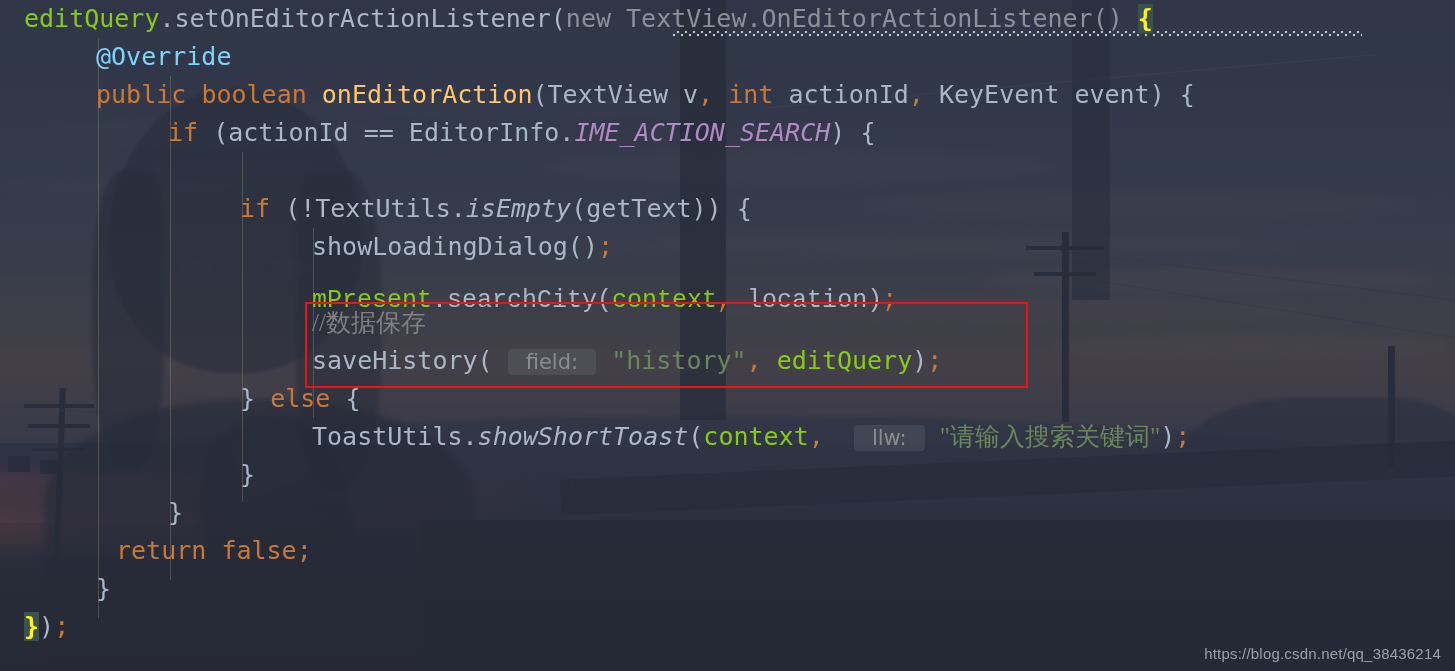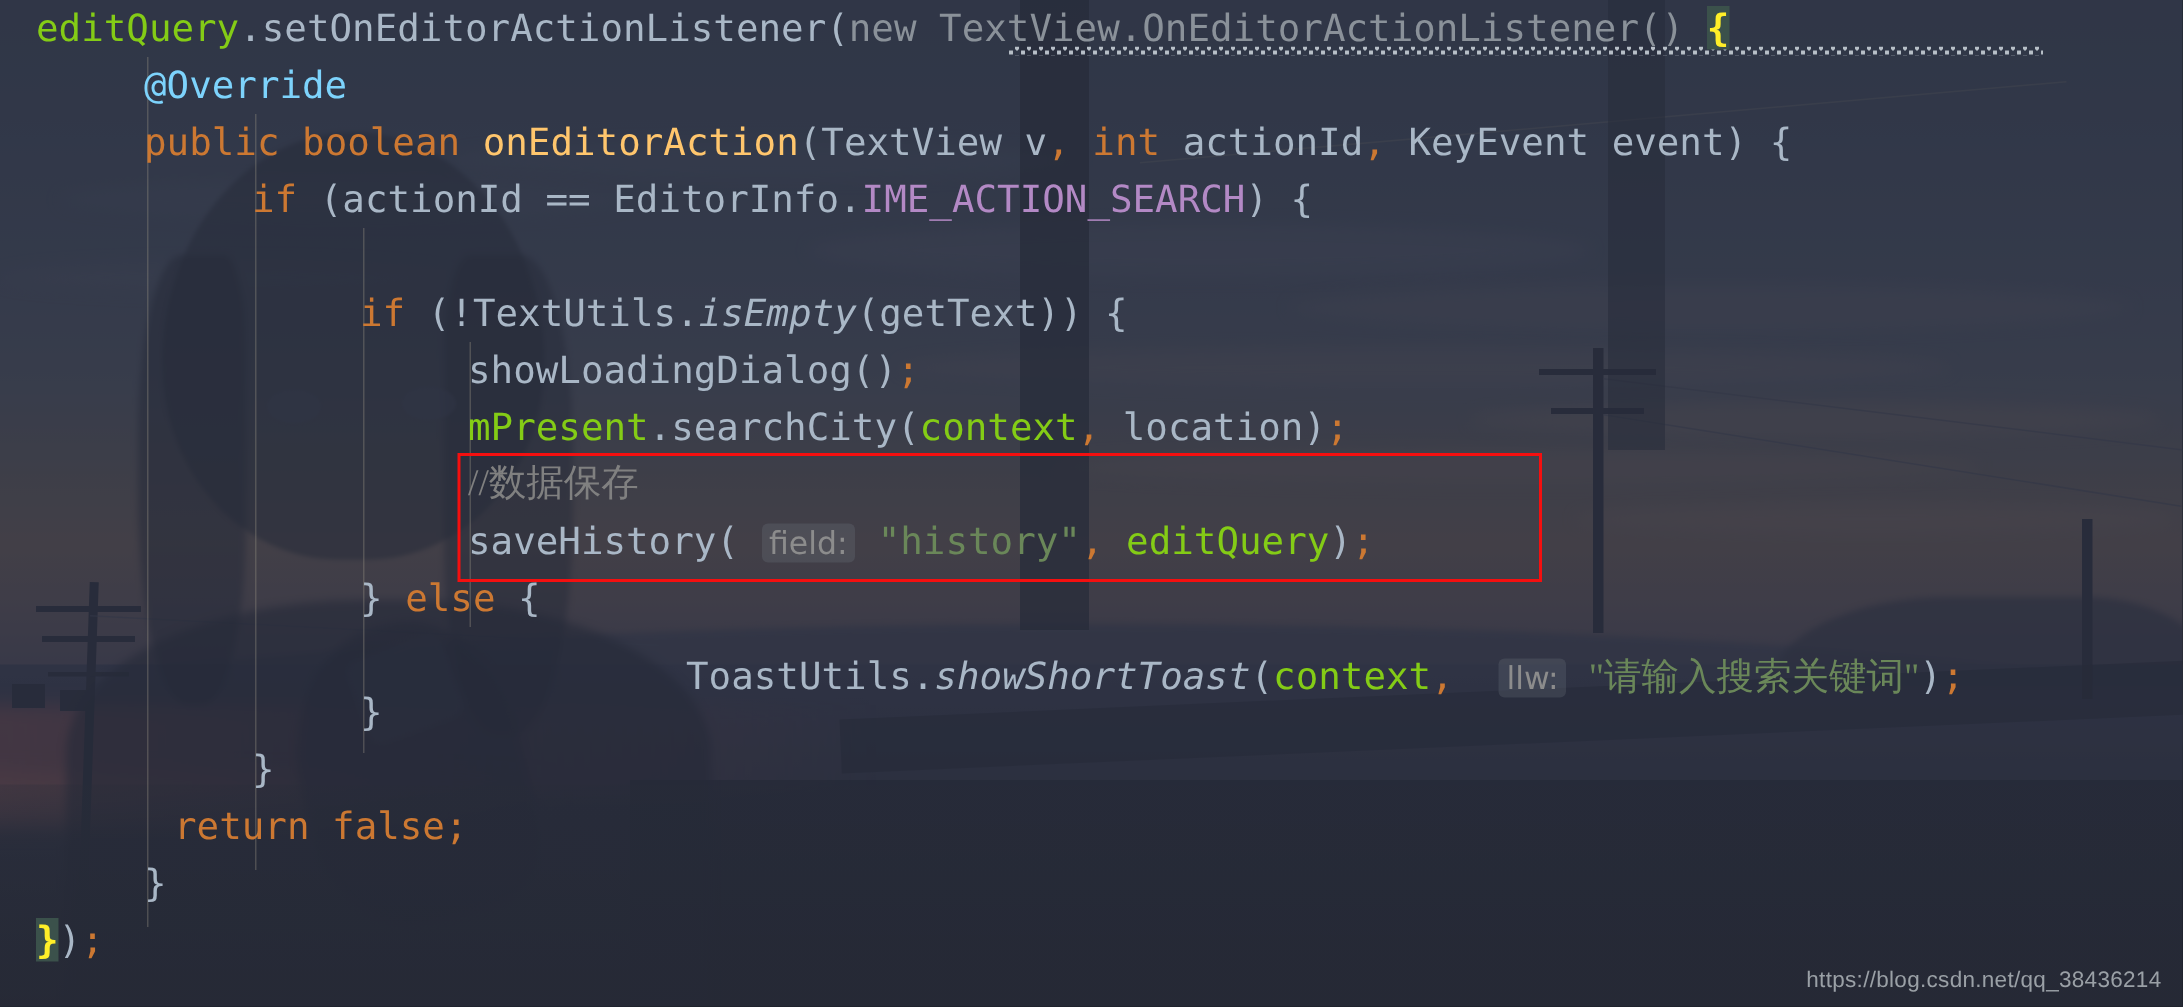--- a/index.html
+++ b/index.html
@@ -158,38 +158,38 @@
     width: 100%;
     height: 38px;
     padding-left: 24px;
     box-sizing: border-box;
   }
 
   
   .kw       { color: #cc7832; }          
   .plain    { color: #a9b7c6; }
   .field    { color: #84cc16; }          
-  .statfld  { color: #b389c5; }
+  .statfld  { color: #b389c5; font-style: italic; }
   .method   { color: #ffc66d; }          
   .anno     { color: #7dd3fc; }          
   .str      { color: #6a8759; }          
   .comment  { color: #808080; }          
   .grey     { color: #8a9199; }
   .semi     { color: #cc7832; }
   .italicm  { color: #a9b7c6; font-style: italic; }  
   .brace-hl {
     color: #ffef28;
     background: #3b514b;
     font-weight: bold;
   }
   .hint {
     color: #8c8c8c;
     background: rgba(122,130,140,.22);
     border-radius: 4px;
-    padding: 1px 5px;
+    padding: 1px 18px;
     font-size: 21px;
     font-family: "DejaVu Sans", "Liberation Sans", sans-serif;
   }
   .cjk {
     font-family: Liberation Serif, serif;
   }
 
   
   #squiggle {
     position: absolute;
@@ -310,29 +310,29 @@
 
     <div class="line" style="top:76px;padding-left:96px;"><span class="kw">public</span><span> </span><span class="kw">boolean</span><span> </span><span class="method">onEditorAction</span><span class="plain">(TextView v</span><span class="semi">,</span><span> </span><span class="kw">int</span><span class="plain"> actionId</span><span class="semi">,</span><span class="plain"> KeyEvent event) {</span></div>
 
     <div class="line" style="top:114px;padding-left:168px;"><span class="kw">if</span><span class="plain"> (actionId == EditorInfo.</span><span class="statfld">IME_ACTION_SEARCH</span><span class="plain">) {</span></div>
 
 
     <div class="line" style="top:190px;padding-left:240px;"><span class="kw">if</span><span class="plain"> (!TextUtils.</span><span class="italicm">isEmpty</span><span class="plain">(getText)) {</span></div>
 
     <div class="line" style="top:228px;padding-left:312px;"><span class="plain">showLoadingDialog()</span><span class="semi">;</span></div>
 
-    <div class="line" style="top:266px;padding-left:312px;"><span class="field">mPresent</span><span class="plain">.searchCity(</span><span class="field">context</span><span class="semi">,</span><span class="plain"> location)</span><span class="semi">;</span></div>
+    <div class="line" style="top:282px;padding-left:312px;font-family:Liberation Mono, monospace;"><span class="field">mPresent</span><span class="plain">.searchCity(</span><span class="field">context</span><span class="semi">,</span><span class="plain"> location)</span><span class="semi">;</span></div>
 
     <div class="line cjk" style="top:304px;padding-left:312px;"><span class="comment">//数据保存</span></div>
 
     <div class="line" style="top:342px;padding-left:312px;"><span class="plain">saveHistory(</span><span> </span><span class="hint">field:</span><span> </span><span class="str">"history"</span><span class="semi">,</span><span> </span><span class="field">editQuery</span><span class="plain">)</span><span class="semi">;</span></div>
 
     <div class="line" style="top:380px;padding-left:240px;"><span class="plain">}</span><span> </span><span class="kw">else</span><span class="plain"> {</span></div>
 
-    <div class="line" style="top:432px;padding-left:312px;text-align:center;"><span class="plain">ToastUtils.</span><span class="italicm">showShortToast</span><span class="plain">(</span><span class="field">context</span><span class="semi">,</span><span>  </span><span class="hint">llw:</span><span> </span><span class="str cjk">"请输入搜索关键词"</span><span class="plain">)</span><span class="semi">;</span></div>
+    <div class="line" style="top:418px;padding-left:312px;"><span class="plain">ToastUtils.</span><span class="italicm">showShortToast</span><span class="plain">(</span><span class="field">context</span><span class="semi">,</span><span>  </span><span class="hint">llw:</span><span> </span><span class="str cjk">"请输入搜索关键词"</span><span class="plain">)</span><span class="semi">;</span></div>
 
     <div class="line" style="top:456px;padding-left:240px;"><span class="plain">}</span></div>
 
     <div class="line" style="top:494px;padding-left:168px;"><span class="plain">}</span></div>
 
     <div class="line" style="top:532px;padding-left:116px;"><span class="kw">return</span><span> </span><span class="kw">false</span><span class="semi">;</span></div>
 
     <div class="line" style="top:570px;padding-left:96px;"><span class="plain">}</span></div>
 
     <div class="line" style="top:608px;padding-left:24px;"><span class="brace-hl">}</span><span class="plain">)</span><span class="semi">;</span></div>

